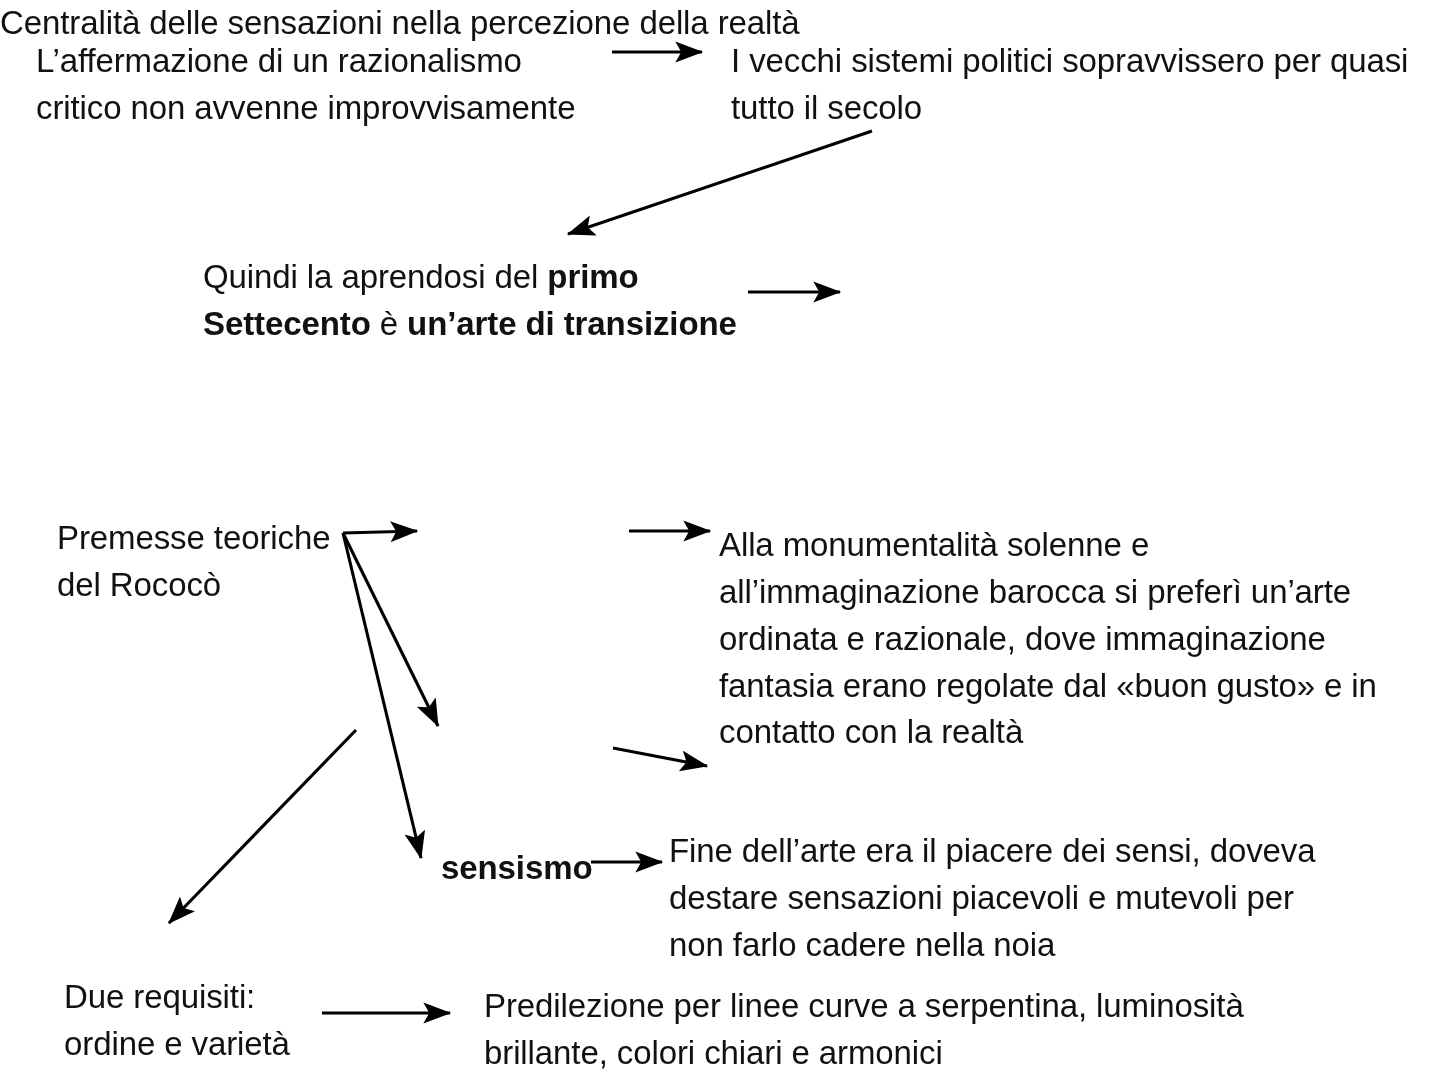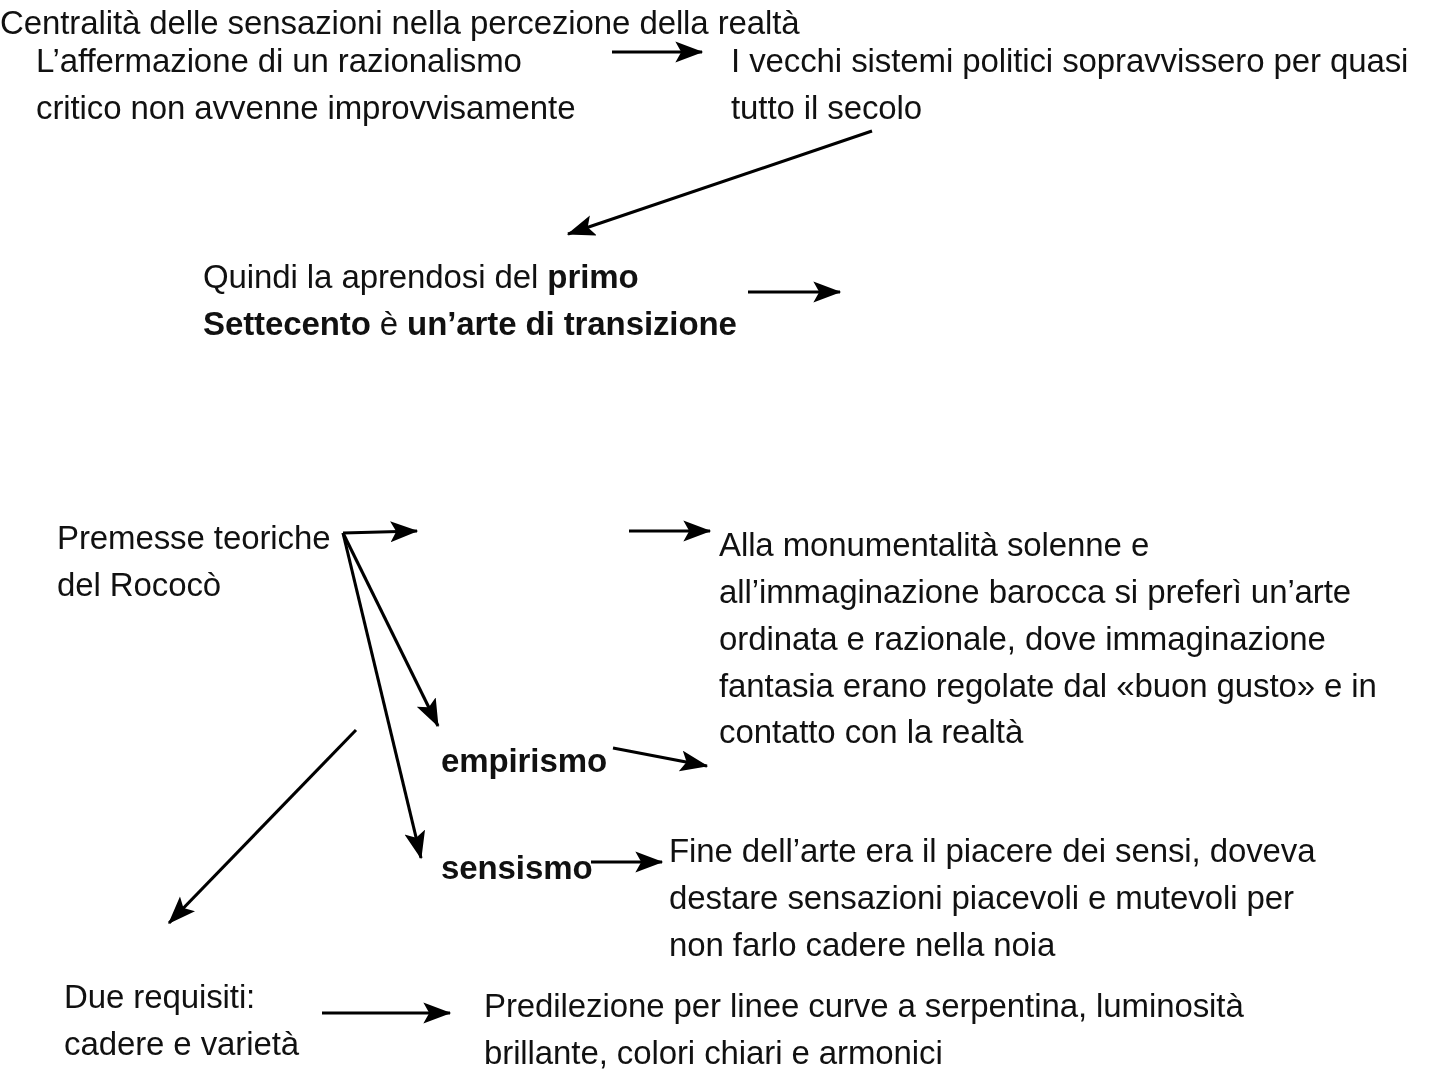--- a/index.html
+++ b/index.html
@@ -84,25 +84,24 @@
   <div class="node" id="node-vecchi">I vecchi sistemi politici sopravvissero per quasi tutto il secolo</div>
 
   <div class="node" id="node-quindi"><span>Quindi la aprendosi del </span><b>primo Settecento</b><span> è </span><b>un’arte di transizione</b></div>
 
 
   <div class="node" id="node-premesse">Premesse teoriche del Rococò</div>
 
 
   <div class="node" id="node-alla">Alla monumentalità solenne e all’immaginazione barocca si preferì un’arte ordinata e razionale, dove immaginazione fantasia erano regolate dal «buon gusto» e in contatto con la realtà</div>
 
-  <div class="node bold" id="node-empirismo">empirismo</div>
 
   <div class="node" id="node-centralita-sensazioni">Centralità delle sensazioni nella percezione della realtà</div>
 
   <div class="node bold" id="node-sensismo">sensismo</div>
 
   <div class="node" id="node-fine">Fine dell’arte era il piacere dei sensi, doveva destare sensazioni piacevoli e mutevoli per non farlo cadere nella noia</div>
 
-  <div class="node" id="node-due">Due requisiti: cadere e varietà</div>
+  <div class="node" id="node-due">Due requisiti: ordine e varietà</div>
 
   <div class="node" id="node-predilezione">Predilezione per linee curve a serpentina, luminosità brillante, colori chiari e armonici</div>
 
 </div>
 
 </body></html>

